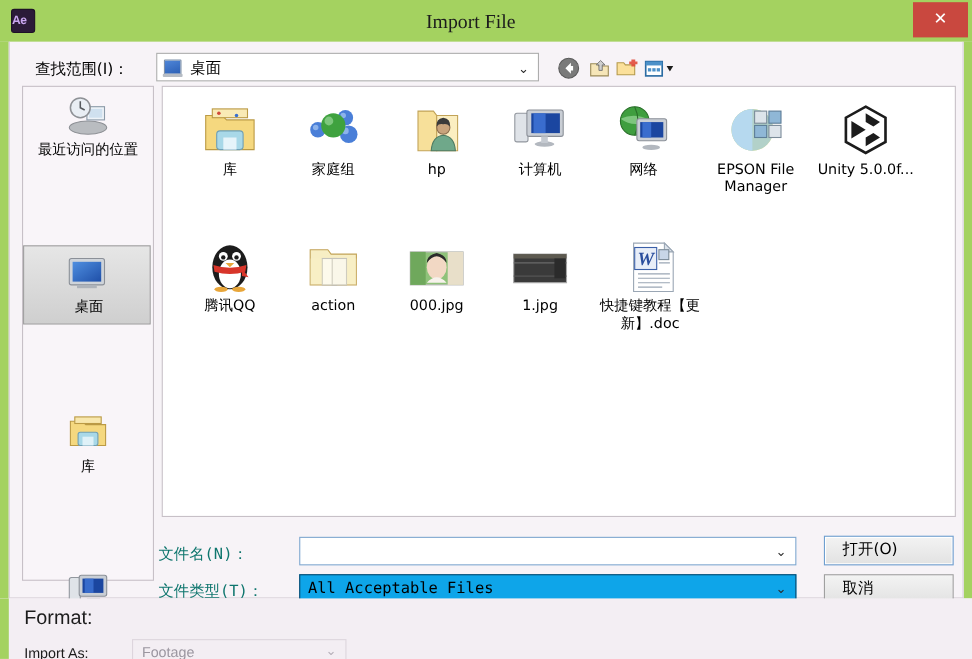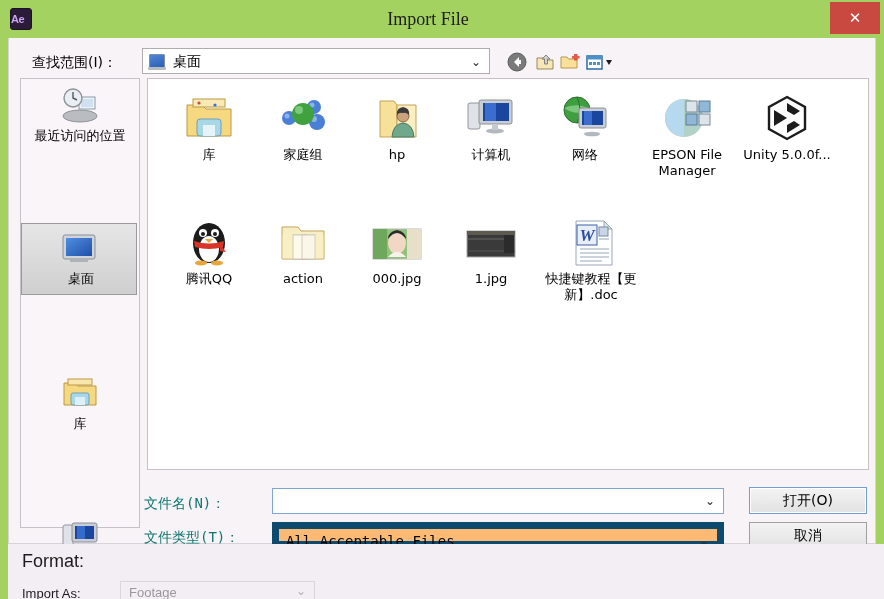--- a/index.html
+++ b/index.html
@@ -190,41 +190,42 @@
   #filename-value {
     position: absolute; left: 6px; top: 4px;
     font-size: 14px; color: #000;
     font-family: "DejaVu Sans Mono", "Liberation Mono", monospace;
   }
   #filename-arrow { position: absolute; right: 8px; top: 5px; font-size: 12px; color: #2a2a2a; }
 
   #filetype-select {
     position: absolute; left: 263px; top: 44px;
     width: 452px; height: 26px;
-    background: #fdba74;
-    border: 7px solid #0c4a6e;
+    background: #0ea5e9;
+    border: 1px solid #0c4a6e;
     cursor: pointer;
   }
   #filetype-value {
     position: absolute; left: 7px; top: 4px;
     font-size: 14px; color: #000;
     font-family: "DejaVu Sans Mono", "Liberation Mono", monospace;
   }
   #filetype-arrow { position: absolute; right: 8px; top: 5px; font-size: 12px; color: #2a2a2a; }
 
   .dlg-btn {
     position: absolute; left: 740px;
     width: 118px; height: 27px;
     background: linear-gradient(180deg,#f3f3f3,#e2e2e2);
     border: 1px solid #a0a0a0;
-    text-align: center;
+    text-align: left;
     font-size: 14px; color: #000;
     line-height: 25px;
     cursor: pointer;
     font-family: "DejaVu Sans", "Liberation Sans", sans-serif;
+    padding-left: 16px;
   }
   #btn-open { top: 9px; border: 1px solid #6f9fd0; box-shadow: inset 0 0 0 1px #ffffff; }
   #btn-cancel { top: 44px; }
 
   
   #footer { position: absolute; left: 0; top: 544px; width: 884px; height: 55px; background: #f3eef3; }
   #footer-left-strip { position: absolute; left: 0; top: 0; width: 8px; height: 55px; background: #a4d260; }
   #label-format { position: absolute; left: 22px; top: 7px; font-size: 18px; color: #1c1c1c; }
   #format-value { position: absolute; left: 120px; top: 7px; font-size: 13px; color: #1c1c1c; }
   #label-importas { position: absolute; left: 22px; top: 42px; font-size: 13px; color: #1c1c1c; }

